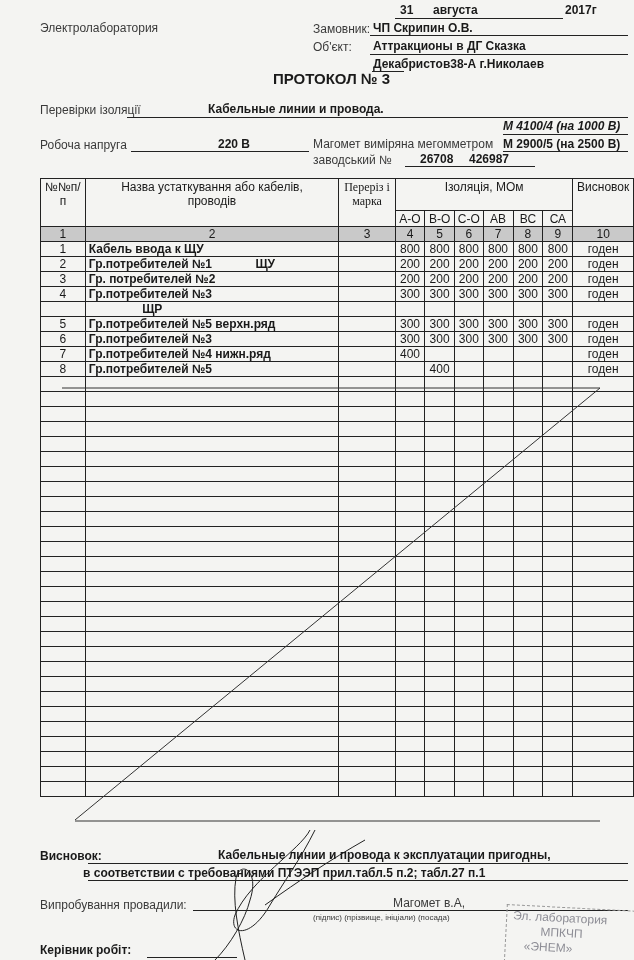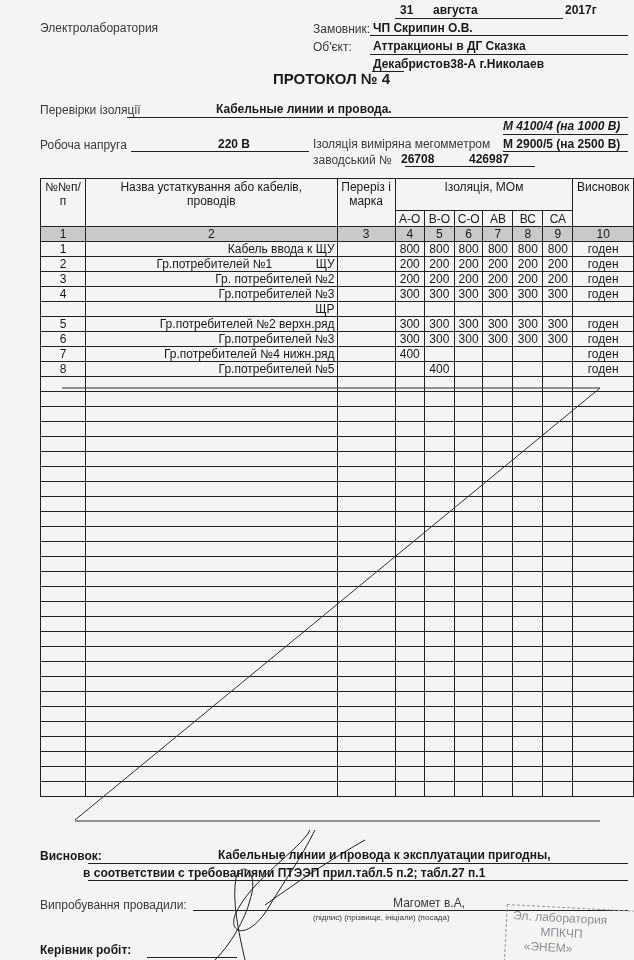--- a/index.html
+++ b/index.html
@@ -8,21 +8,21 @@
   .abs { position:absolute; white-space:nowrap; }
   .lt { color:#3a3a3a; font-size:12px; }
   .bd { font-weight:bold; font-size:12px; }
   .uline { position:absolute; height:0; border-top:1px solid #222; }
   .title { font-weight:bold; font-size:15px; }
   table.grid { position:absolute; left:40px; top:178px; border-collapse:collapse; font-size:12px; }
   table.grid td { border:1px solid #222; padding:0 2px; height:14px; line-height:14px; text-align:center; }
   table.grid tr.hdr1 td { height:30px; vertical-align:top; line-height:14px; padding-top:1px; }
   table.grid tr.hdr2 td { height:15px; }
   table.grid tr.num td { background:#c9c9c9; height:13px; }
-  table.grid td.name { text-align:right; padding-left:3px; }
+  table.grid td.name { text-align:left; padding-left:3px;font-weight:bold; }
   table.grid tr.empty td { height:14px; }
   .c1{width:47px}.c2{width:218px}.c3{width:57px}.c4{width:26px}.c5{width:27px}
   .c6{width:25px}.c7{width:27px}.c8{width:27px}.c9{width:27px}.c10{width:57px}
   svg.overlay { position:absolute; left:0; top:0; pointer-events:none; }
   .stamp { position:absolute; left:505px; top:908px; width:140px; height:60px; border:1px dashed #999;
            color:#8d8d95; font-size:12px; transform:rotate(3deg); line-height:15px; padding:3px 6px; }
 </style>
 </head>
 <body>
 
@@ -36,48 +36,48 @@
 <div class="abs bd" style="left:373px;top:21px;">ЧП  Скрипин О.В.</div>
 <div class="uline" style="left:370px;top:35px;width:258px;"></div>
 
 <div class="abs lt" style="left:313px;top:40px;">Об'єкт:</div>
 <div class="abs bd" style="left:373px;top:39px;">Аттракционы в ДГ Сказка</div>
 <div class="uline" style="left:370px;top:54px;width:258px;"></div>
 
 <div class="abs bd" style="left:373px;top:57px;">Декабристов38-А г.Николаев</div>
 <div class="uline" style="left:372px;top:71px;width:32px;"></div>
 
-<div class="abs title" style="left:273px;top:70px;">ПРОТОКОЛ № 4</div>
+<div class="abs title" style="left:273px;top:70px;">ПРОТОКОЛ № 3</div>
 
 <div class="abs lt" style="left:40px;top:103px;">Перевірки ізоляції</div>
-<div class="abs bd" style="left:216px;top:102px;">Кабельные линии и провода.</div>
+<div class="abs bd" style="left:208px;top:102px;">Кабельные линии и провода.</div>
 <div class="uline" style="left:127px;top:117px;width:501px;"></div>
 
 <div class="abs bd" style="left:503px;top:119px;font-style:italic;">М 4100/4 (на 1000 В)</div>
 
 <div class="abs lt" style="left:40px;top:138px;">Робоча напруга</div>
 <div class="abs bd" style="left:218px;top:137px;">220 В</div>
 <div class="uline" style="left:131px;top:151px;width:178px;"></div>
 
-<div class="abs lt" style="left:313px;top:137px;">Ізоляція виміряна мегомметром</div>
+<div class="abs lt" style="left:313px;top:137px;">Магомет виміряна мегомметром</div>
 <div class="abs bd" style="left:503px;top:137px;">М 2900/5 (на 2500 В)</div>
 <div class="uline" style="left:503px;top:134px;width:125px;"></div>
 <div class="uline" style="left:503px;top:151px;width:125px;"></div>
 
 <div class="abs lt" style="left:313px;top:153px;">заводський №</div>
-<div class="abs bd" style="left:401px;top:152px;">26708</div>
+<div class="abs bd" style="left:420px;top:152px;">26708</div>
 <div class="abs bd" style="left:469px;top:152px;">426987</div>
 <div class="uline" style="left:405px;top:166px;width:130px;"></div>
 
 <table class="grid">
   <tbody>
       <tr class="hdr1">
     <td class="c1" rowspan="2">№№п/п</td>
     <td class="c2" rowspan="2" style="white-space:normal;padding:1px 30px 0;">Назва устаткування або кабелів, проводів</td>
-    <td class="c3" rowspan="2" style="white-space:normal;">Переріз і марка</td>
+    <td class="c3" rowspan="2" style="white-space:normal;font-family:Liberation Serif, serif;">Переріз і марка</td>
     <td colspan="6">Ізоляція, МОм</td>
     <td class="c10" rowspan="2">Висновок</td>
   </tr>
   <tr class="hdr2">
     <td class="c4">А-О</td>
     <td class="c5">В-О</td>
     <td class="c6">С-О</td>
     <td class="c7">АВ</td>
     <td class="c8">ВС</td>
     <td class="c9">СА</td>
@@ -151,21 +151,21 @@
         <td style="white-space: pre;"></td>
         <td style="white-space: pre;"></td>
         <td style="white-space: pre;"></td>
         <td style="white-space: pre;"></td>
         <td style="white-space: pre;"></td>
         <td style="white-space: pre;"></td>
         <td style="white-space: pre;"></td>
       </tr>
       <tr>
         <td style="white-space: pre;">5</td>
-        <td class="name" style="white-space: pre;">Гр.потребителей №2 верхн.ряд</td>
+        <td class="name" style="white-space: pre;">Гр.потребителей №5 верхн.ряд</td>
         <td style="white-space: pre;"></td>
         <td style="white-space: pre;">300</td>
         <td style="white-space: pre;">300</td>
         <td style="white-space: pre;">300</td>
         <td style="white-space: pre;">300</td>
         <td style="white-space: pre;">300</td>
         <td style="white-space: pre;">300</td>
         <td style="white-space: pre;">годен</td>
       </tr>
       <tr>

